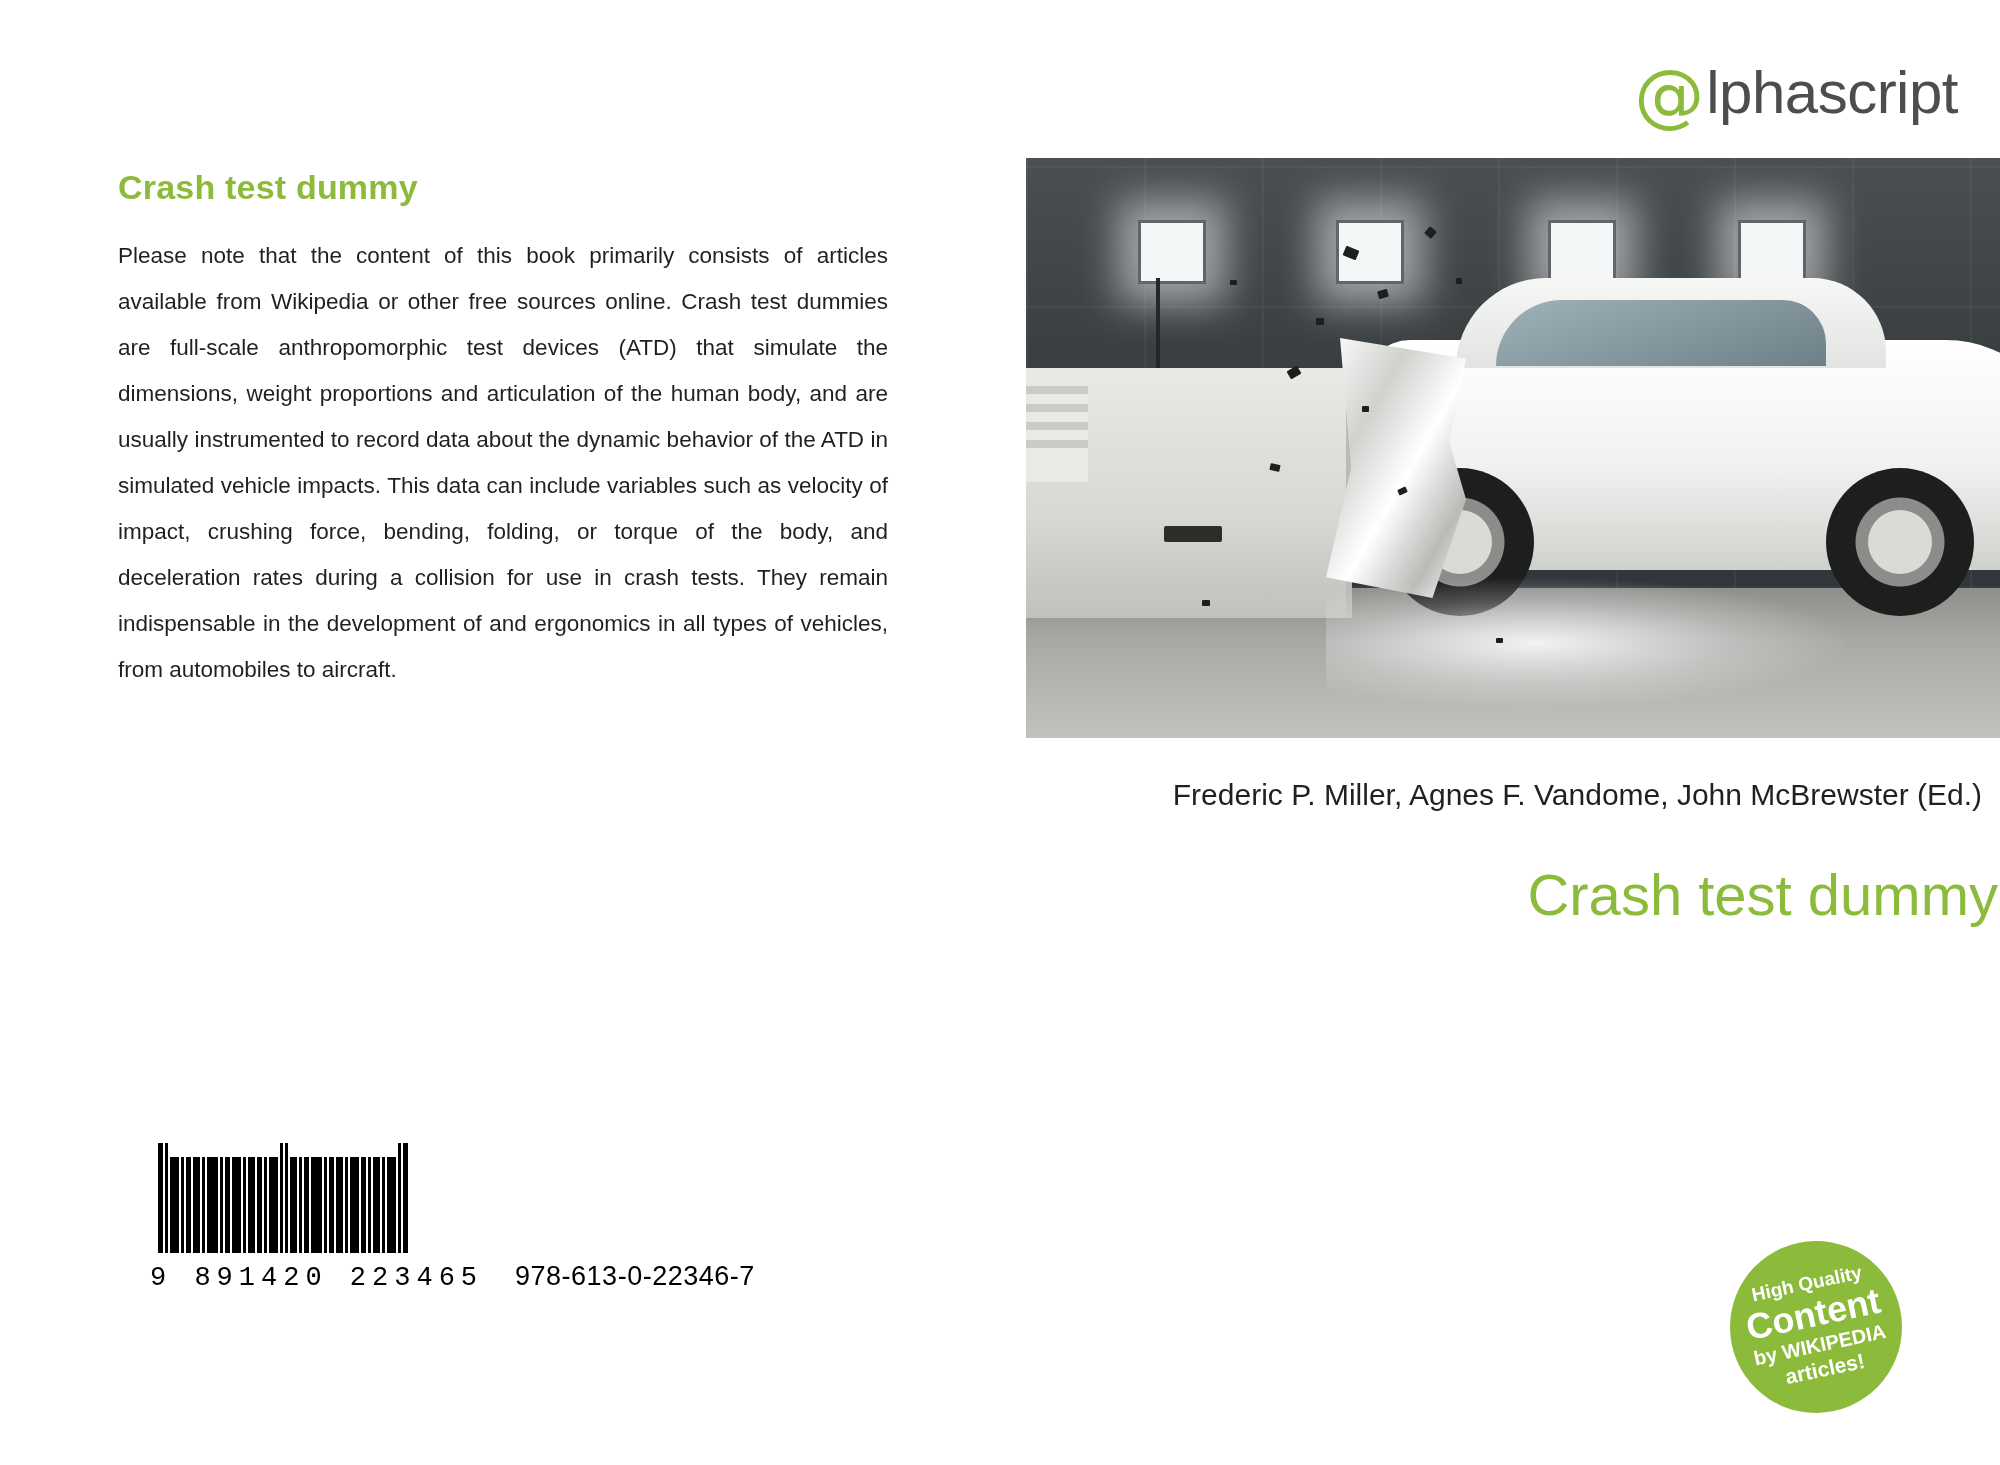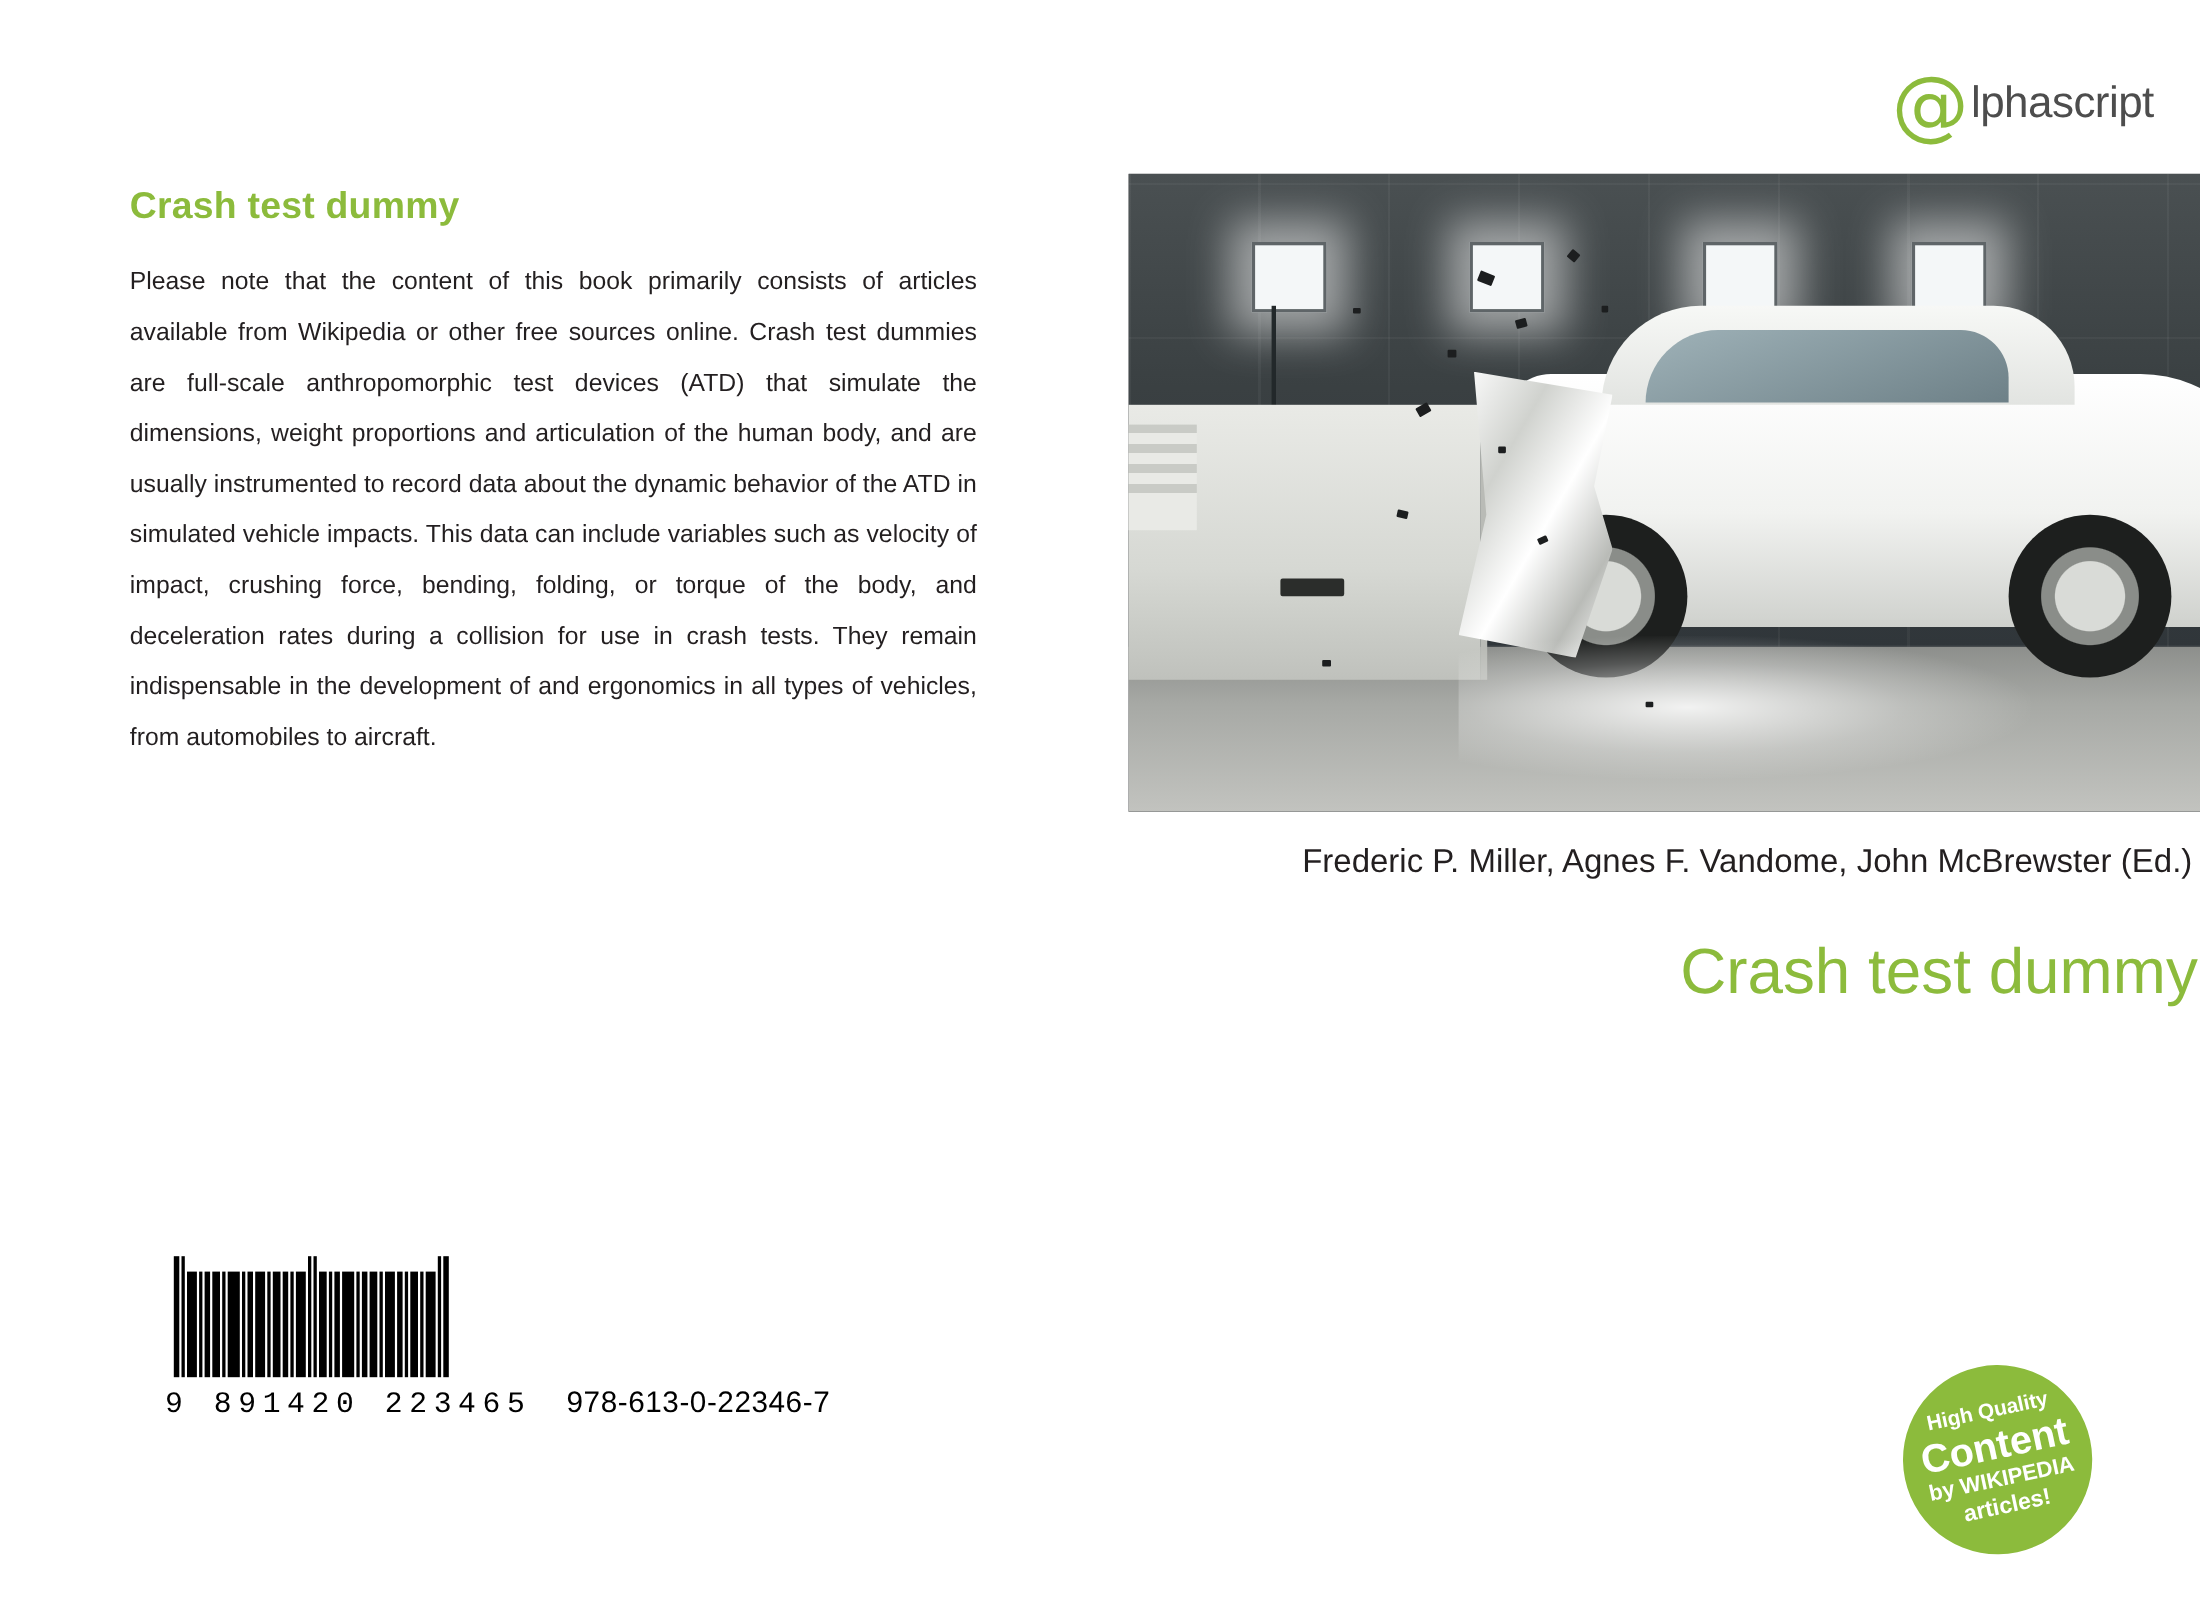--- a/index.html
+++ b/index.html
@@ -28,21 +28,21 @@
     font-size: 70px;
     line-height: 70px;
     color: #8cbb3c;
     font-family: "DejaVu Sans", sans-serif;
     font-weight: 400;
     margin-right: 2px;
     position: relative;
     top: 2px;
   }
   .publisher .pub-name {
-    font-size: 40px;
+    font-size: 60px;
     line-height: 60px;
     color: #4d4d4d;
     font-weight: 400;
     letter-spacing: -0.5px;
   }
   .publisher .pub-word {
     font-size: 60px;
     line-height: 60px;
     color: #8cbb3c;
     font-weight: 400;
@@ -258,21 +258,21 @@
     position: absolute;
     left: 1100px;
     top: 758px;
     width: 898px;
     text-align: right;
   }
   .authors {
     font-size: 30px;
     line-height: 42px;
     color: #231f20;
-    margin: 5px;
+    margin: 16px;
   }
   .front-title {
     font-size: 58px;
     line-height: 70px;
     color: #8cbb3c;
     margin: 44px 0 0 0;
     font-weight: 400;
   }
   .keywords {
     font-size: 28px;

